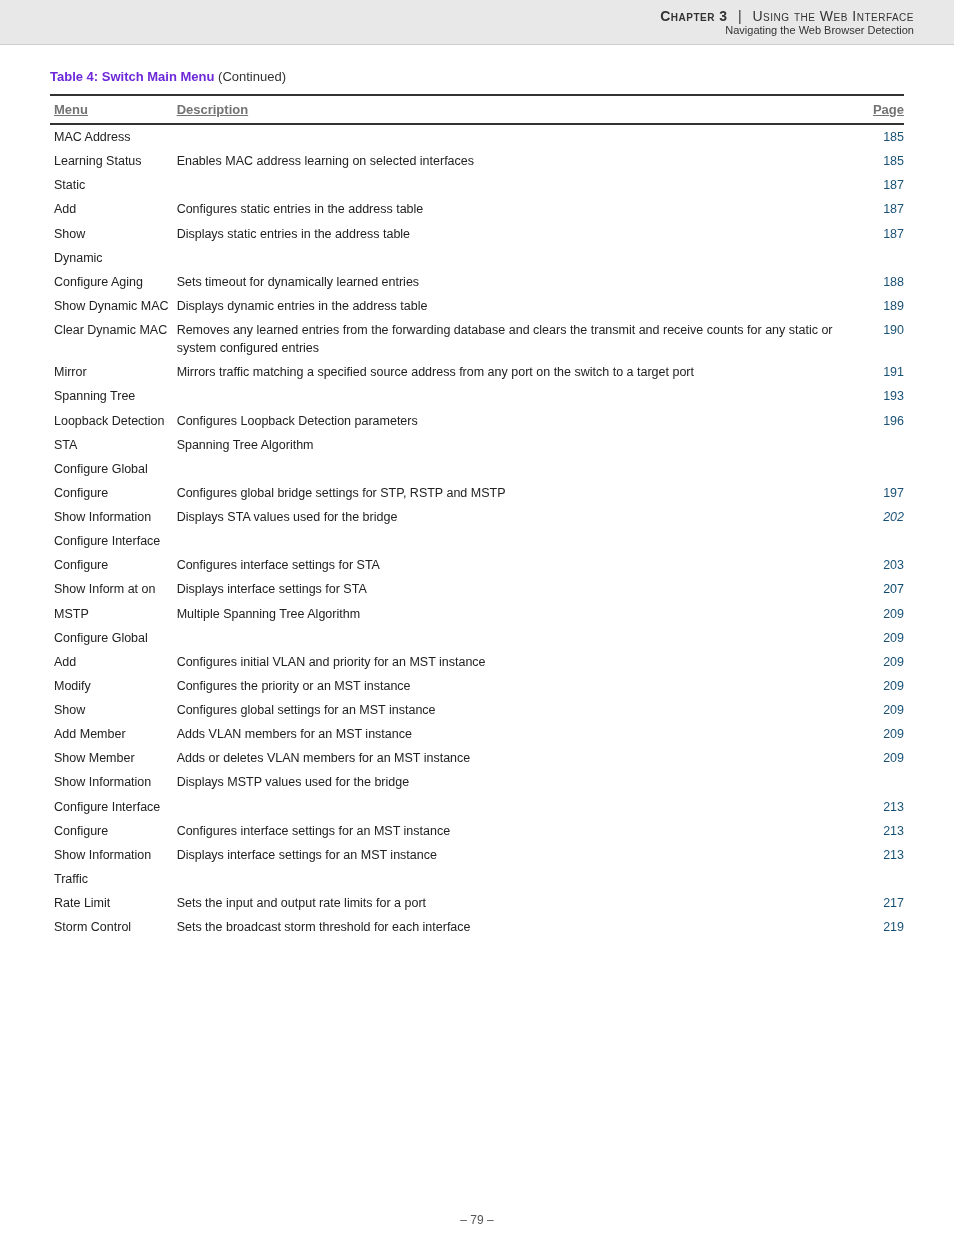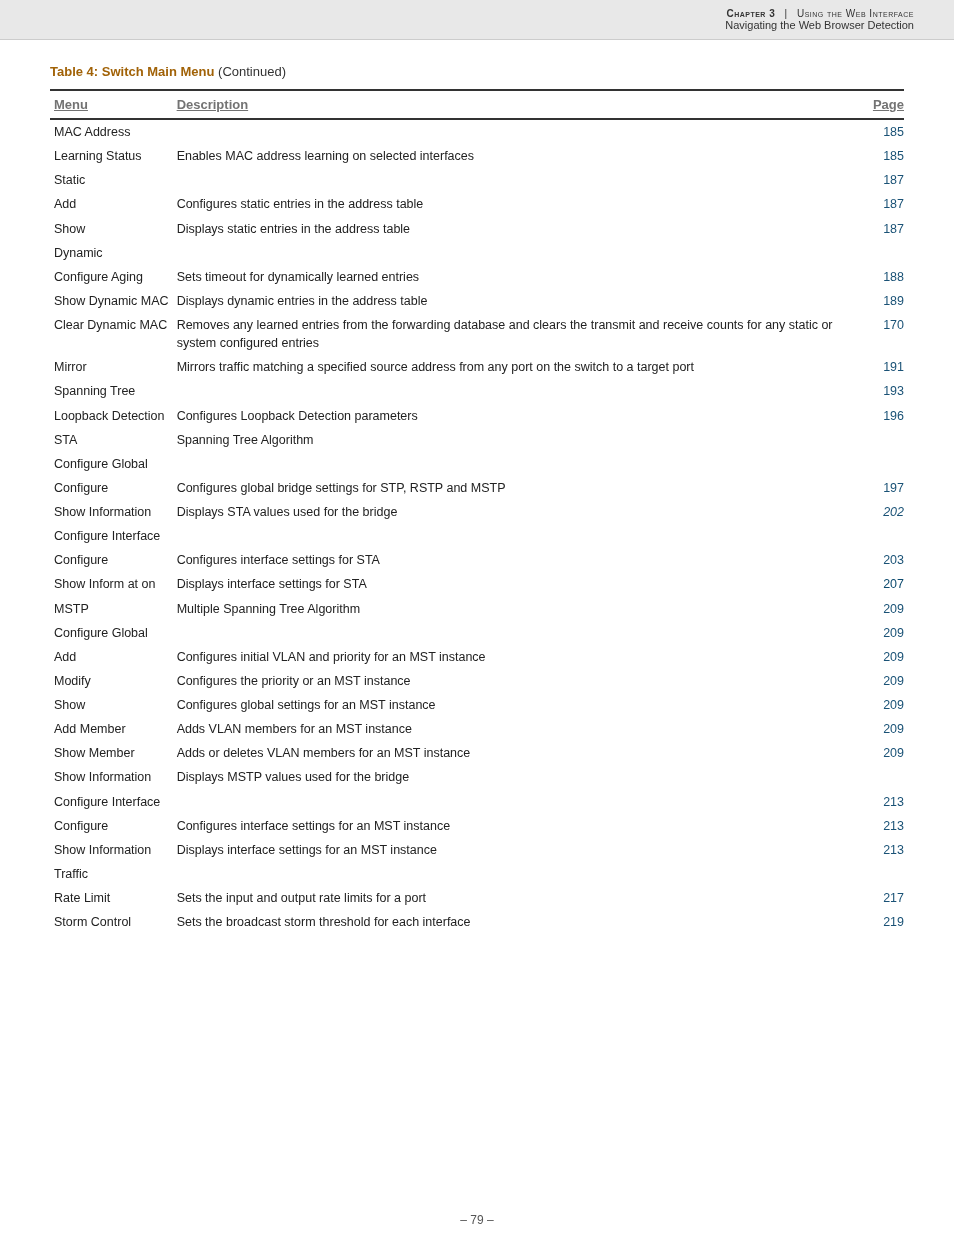--- a/index.html
+++ b/index.html
@@ -20,21 +20,21 @@
     }
 
     
     .page-header {
       background: #e8e8e8;
       padding: 8px 40px 8px 40px;
       text-align: right;
       border-bottom: 1px solid #ccc;
     }
     .page-header .chapter-label {
-      font-size: 10px;
+      font-size: 14px;
       color: #333;
       font-variant: small-caps;
       letter-spacing: 0.5px;
     }
     .page-header .chapter-label span.chapter-num {
       font-variant: small-caps;
       font-weight: bold;
     }
     .page-header .chapter-label span.separator {
       margin: 0 6px;
@@ -49,21 +49,21 @@
       padding: 24px 50px 40px 50px;
     }
 
     
     .table-title {
       font-size: 13px;
       margin-bottom: 10px;
     }
     .table-title strong {
       font-weight: bold;
-      color: #a16207;
+      color: #6d28d9;
     }
     .table-title span.continued {
       color: #333;
       font-weight: normal;
     }
 
     
     .main-table {
       width: 100%;
       border-collapse: collapse;
@@ -192,21 +192,21 @@
             <td class="col-page" style="color: rgb(26, 82, 118);">188</td>
           </tr>
           <tr>
             <td class="col-menu indent-2">Show Dynamic MAC</td>
             <td class="col-desc">Displays dynamic entries in the address table</td>
             <td class="col-page" style="color: rgb(26, 82, 118);">189</td>
           </tr>
           <tr>
             <td class="col-menu indent-2">Clear Dynamic MAC</td>
             <td class="col-desc">Removes any learned entries from the forwarding database and clears the transmit and receive counts for any static or system configured entries</td>
-            <td class="col-page" style="color: rgb(26, 82, 118);">170</td>
+            <td class="col-page" style="color: rgb(26, 82, 118);">190</td>
           </tr>
           <tr>
             <td class="col-menu indent-1">Mirror</td>
             <td class="col-desc">Mirrors traffic matching a specified source address from any port on the switch to a target port</td>
             <td class="col-page" style="color: rgb(26, 82, 118);">191</td>
           </tr>
           <tr>
             <td class="col-menu indent-0">Spanning Tree</td>
             <td class="col-desc"></td>
             <td class="col-page" style="color: rgb(26, 82, 118);">193</td>

